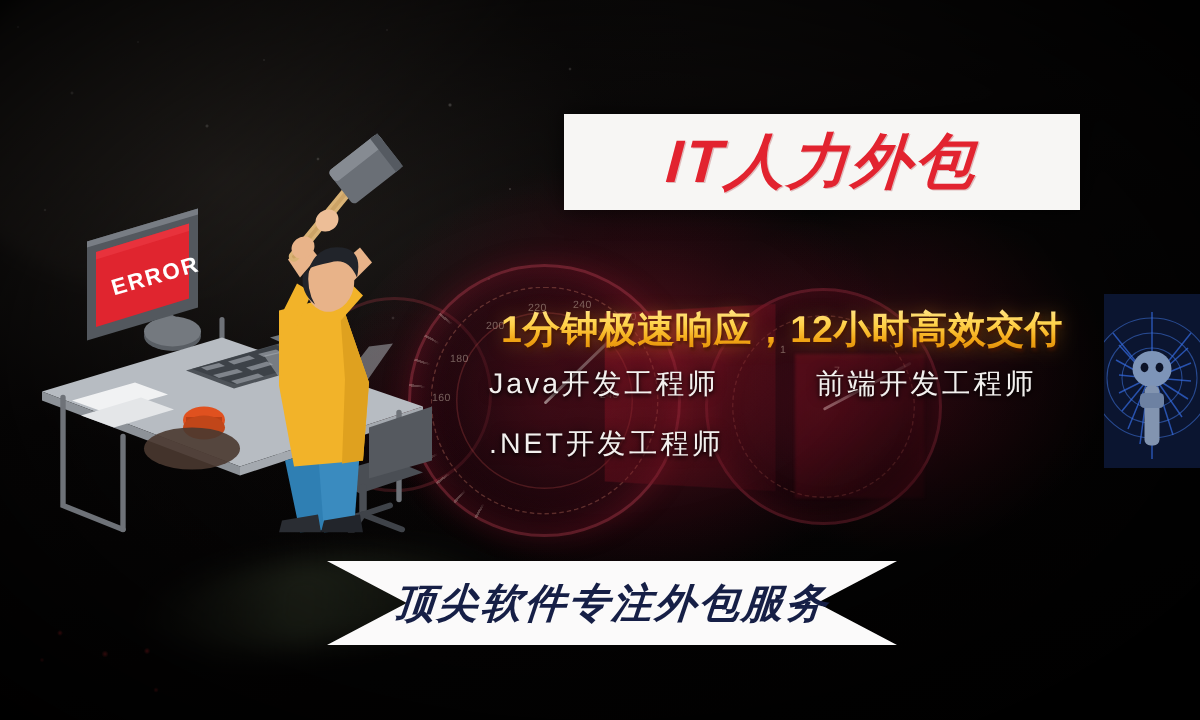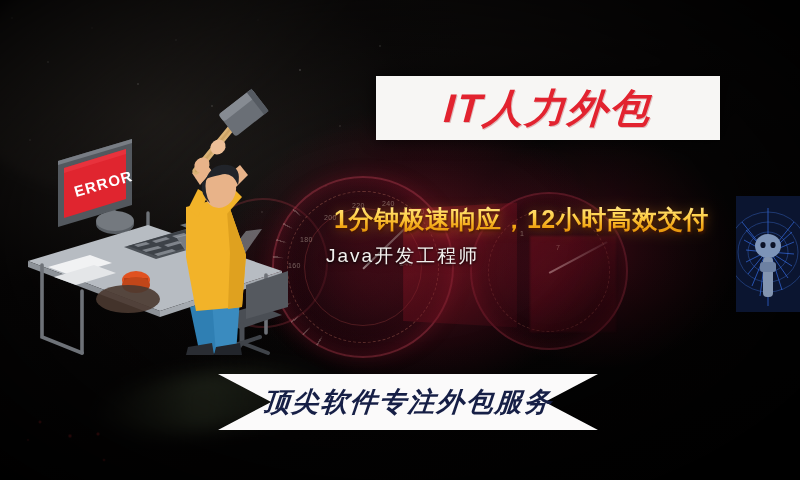--- a/index.html
+++ b/index.html
@@ -467,20 +467,22 @@
   </div>
 
   <div class="title-banner">
     <span class="title-text">IT人力外包</span>
   </div>
 
   <div class="subtitle">1分钟极速响应，12小时高效交付</div>
 
   <div class="services">
     <div class="service-item col-left">Java开发工程师</div>
+    <div class="service-item col-left">前端开发工程师</div>
+    <div class="service-item col-left">.NET开发工程师</div>
   </div>
 
   <div class="ribbon"></div>
   <div class="ribbon-inner">
     <span class="ribbon-text">顶尖软件专注外包服务</span>
   </div>
 
 </div>
 
 </body></html>

